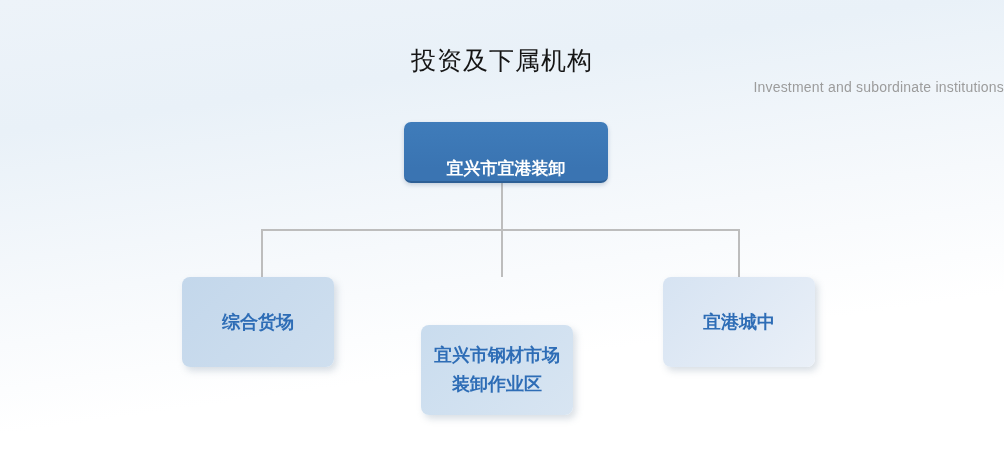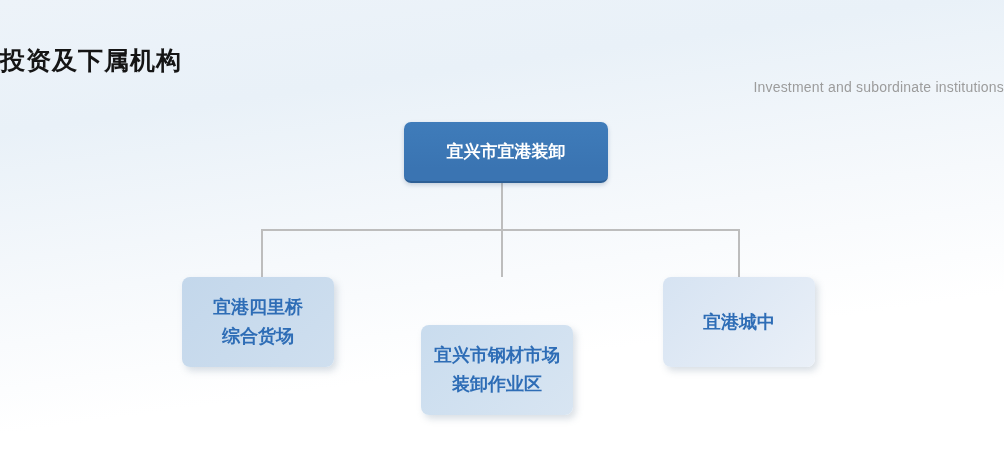--- a/index.html
+++ b/index.html
@@ -12,22 +12,23 @@
     width: 1004px;
     height: 463px;
     overflow: hidden;
     background: linear-gradient(172deg, #edf3f9 0%, #e9f1f8 22%, #f6f9fc 50%, #ffffff 72%);
   }
   .page-title {
     position: absolute;
     top: 44px;
     left: 0;
     width: 100%;
+    text-align: center;
     font-size: 25px;
-    font-weight: bold;
+    font-weight: normal;
     color: #151515;
     letter-spacing: 1px;
   }
   .page-subtitle {
     position: absolute;
     top: 79px;
     left: 0;
     width: 100%;
     text-align: right;
     font-size: 14px;
@@ -56,20 +57,21 @@
     top: 122px;
     width: 204px;
     height: 61px;
     border-radius: 7px;
     background: linear-gradient(180deg, #3f7cba 0%, #3a74b2 78%);
     border-bottom: 2px solid #2d5f95;
     box-shadow: 0 2px 4px rgba(60, 90, 130, 0.25);
     color: #ffffff;
     font-size: 17px;
     line-height: 24px;
+    justify-content: flex-end;
   }
   .node-child {
     top: 277px;
     width: 152px;
     height: 90px;
     border-radius: 8px;
     color: #2e6db6;
     font-size: 18px;
     line-height: 29px;
     box-shadow: 3px 4px 7px rgba(130, 150, 170, 0.30);
@@ -91,21 +93,20 @@
   <svg class="connectors" viewBox="0 0 1004 463" xmlns="http://www.w3.org/2000/svg">
     <polyline points="502,183 502,277" fill="none" stroke="#bdbdbd" stroke-width="2"></polyline>
     <polyline points="262,277 262,230 739,230 739,277" fill="none" stroke="#bdbdbd" stroke-width="2"></polyline>
   </svg>
 
   <div class="node node-root">
     <span class="node-line">宜兴市宜港装卸</span>
   </div>
 
   <div class="node node-child node-child-0">
-    <span class="node-line">宜港四里桥</span>
     <span class="node-line">综合货场</span>
   </div>
 
   <div class="node node-child node-child-1">
     <span class="node-line">宜兴市钢材市场</span>
     <span class="node-line">装卸作业区</span>
   </div>
 
   <div class="node node-child node-child-2">
     <span class="node-line">宜港城中</span>

